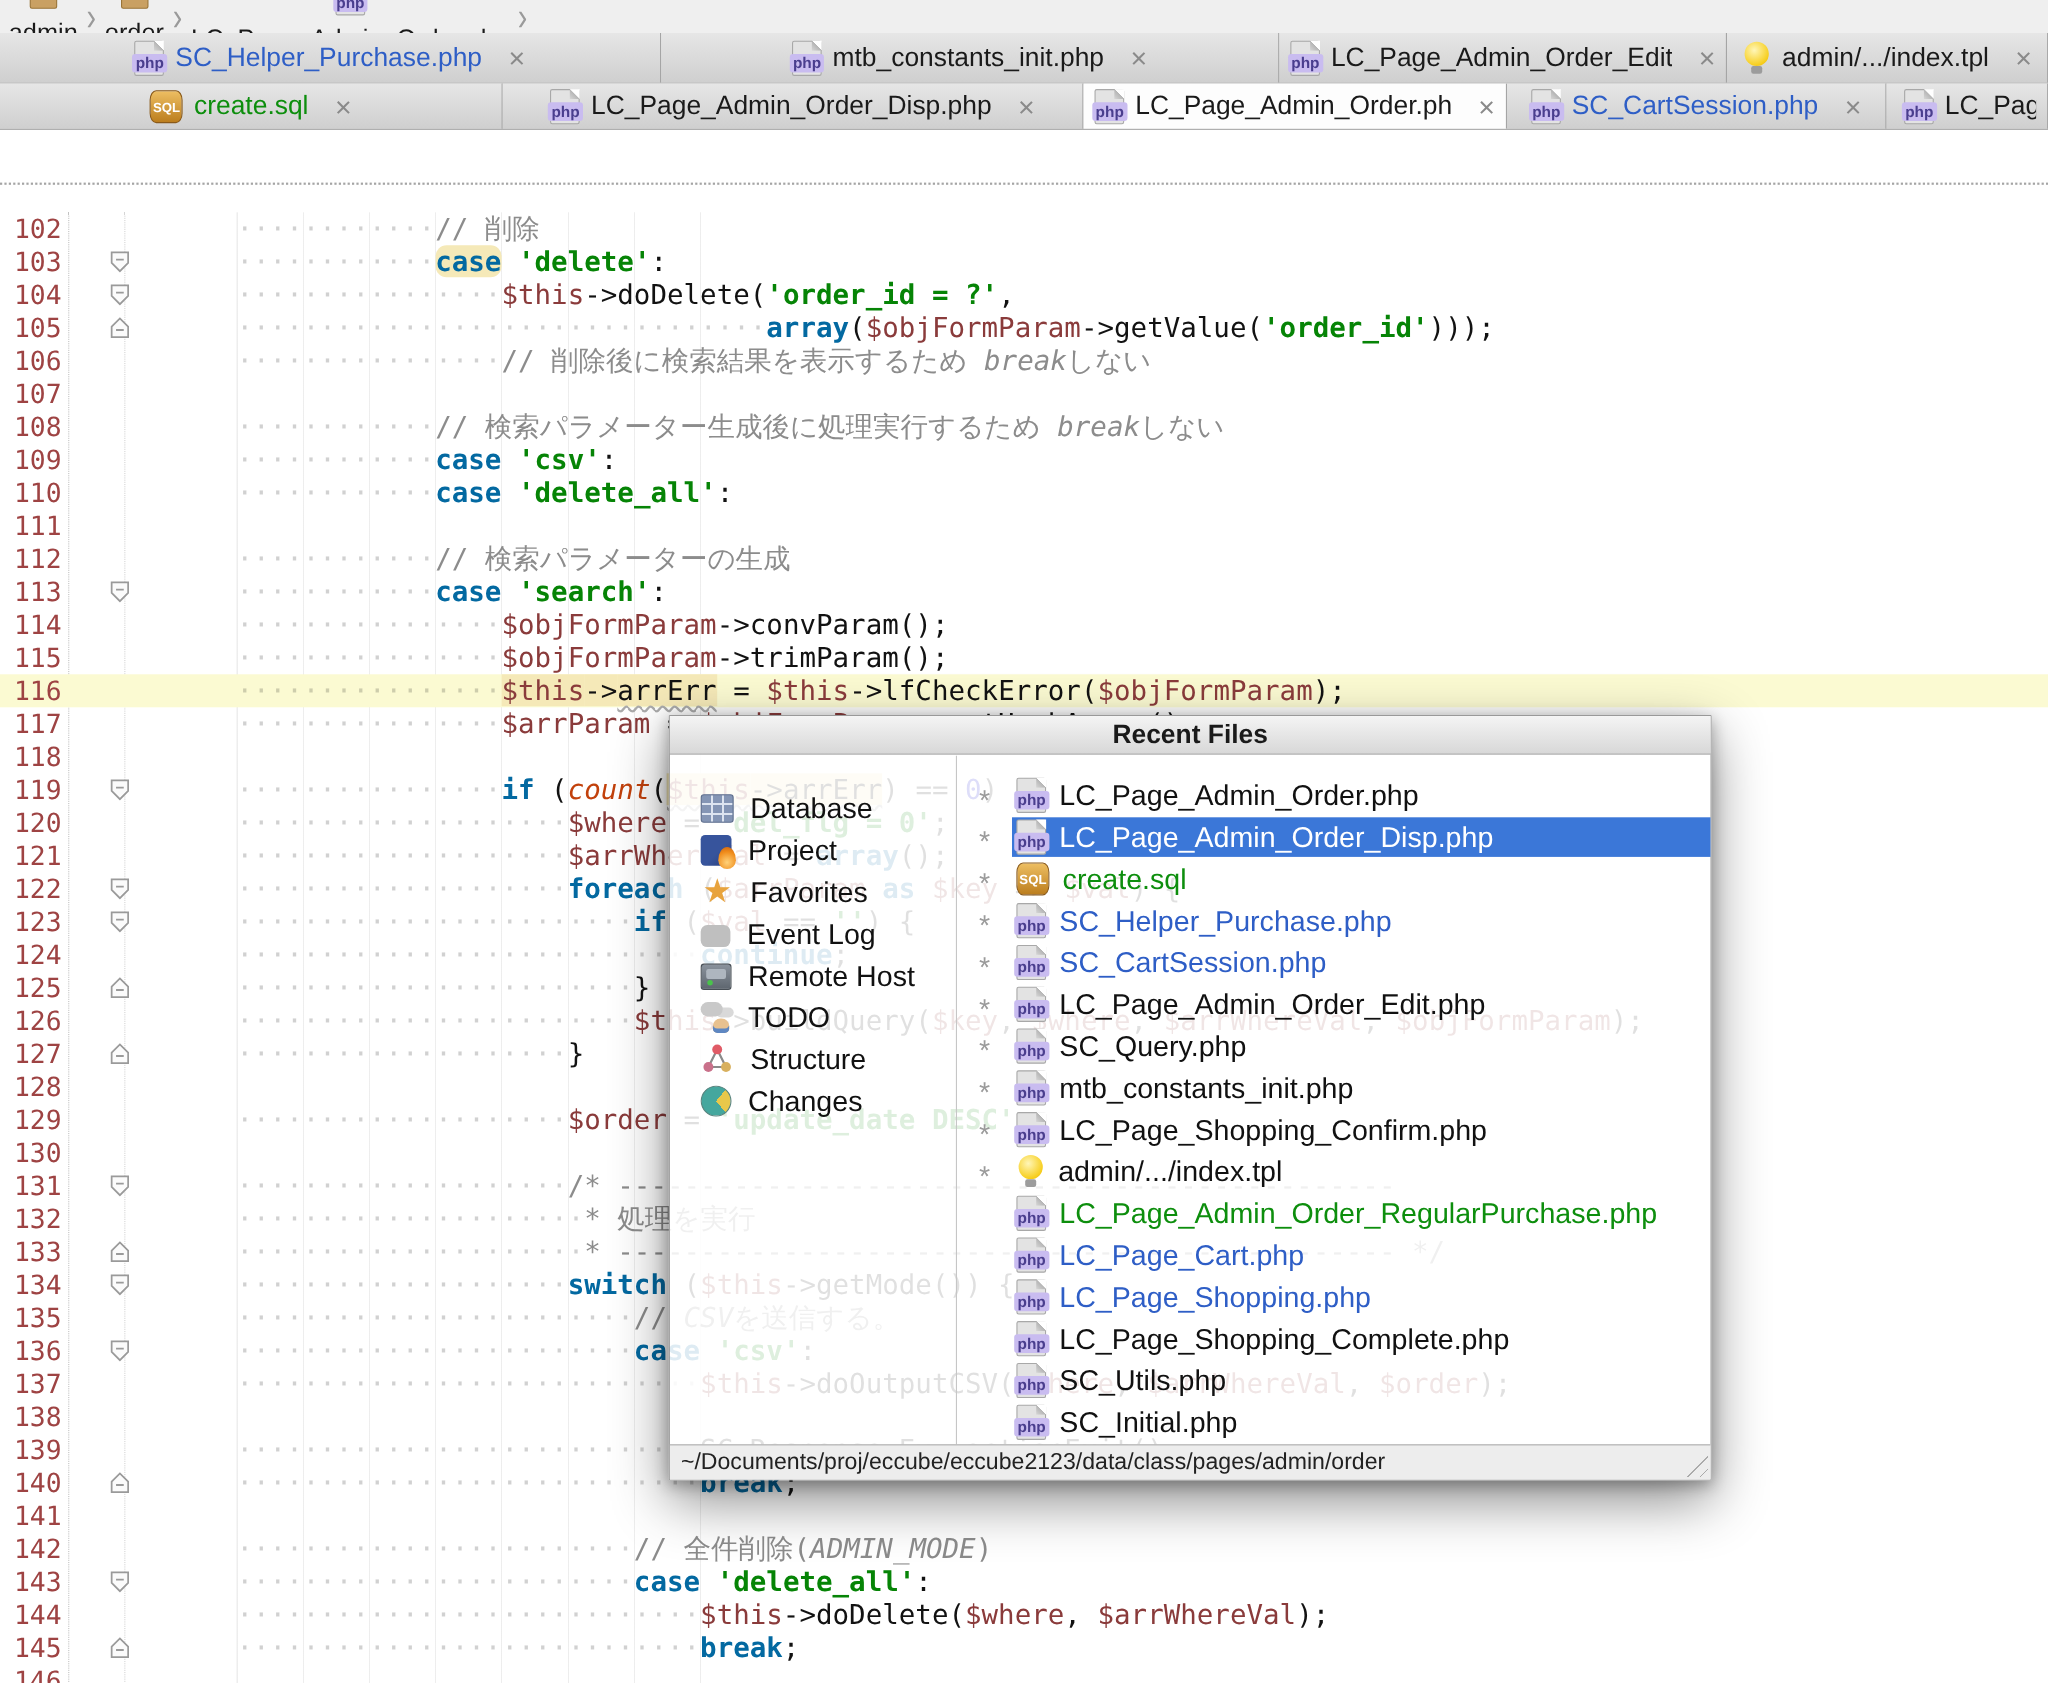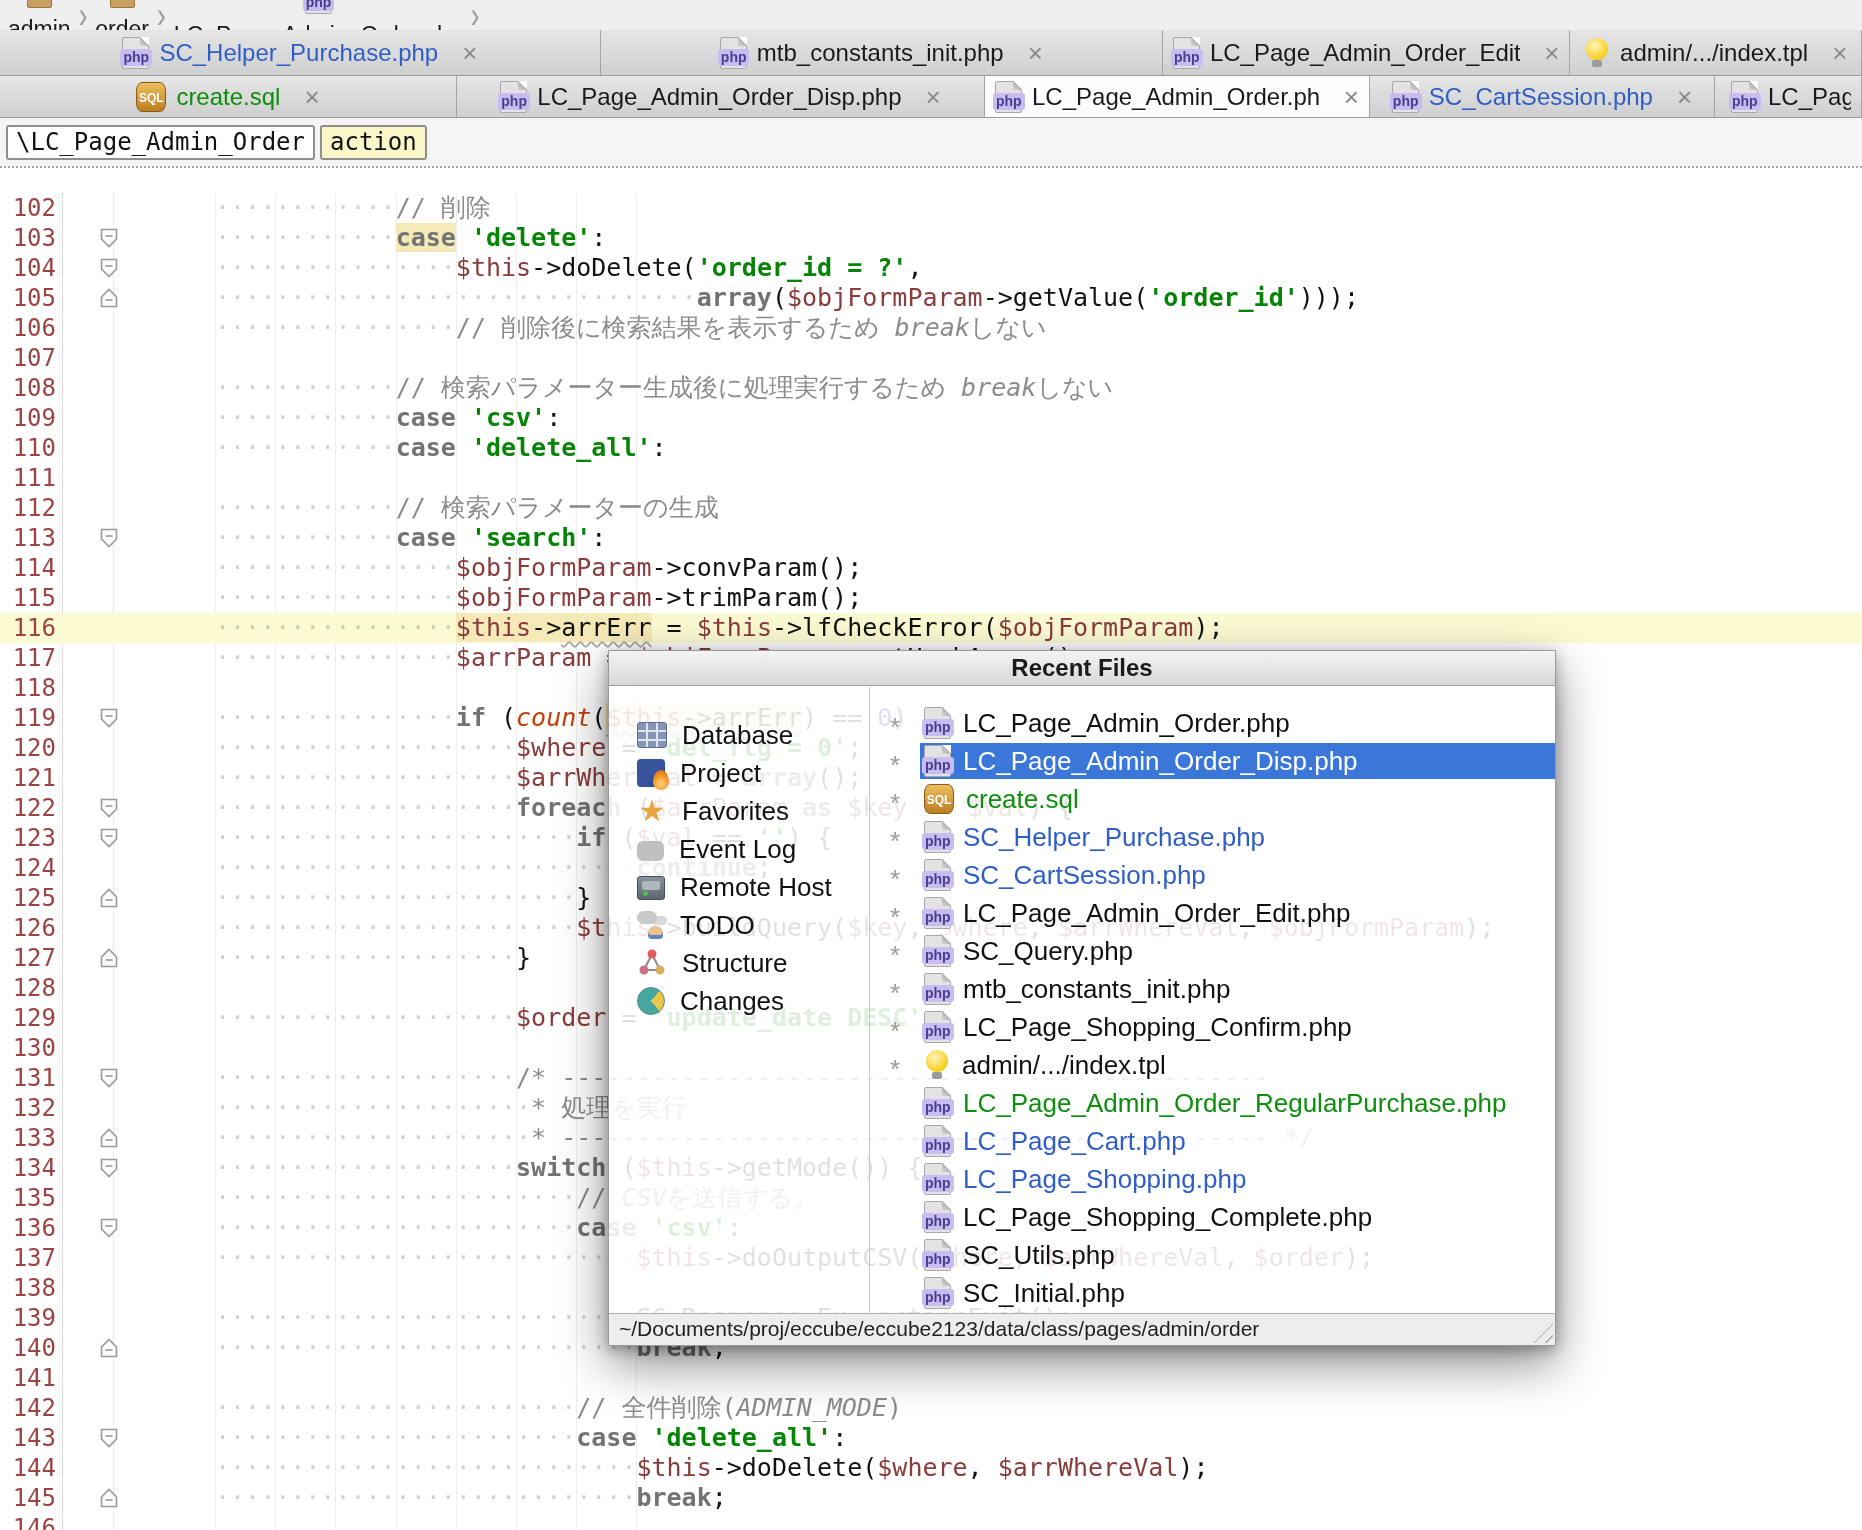--- a/index.html
+++ b/index.html
@@ -46,21 +46,21 @@
   .gl .num{position:absolute;left:0;width:56px;text-align:right;
            font-family:"DejaVu Sans Mono",monospace;font-size:24px;line-height:30px;color:#9E4343;}
   .gl .fold{position:absolute;left:100px;top:5px;}
   .gl.cur{background:#FBFAD2;padding-left:40px;}
   .code{position:absolute;left:140px;top:25px;right:0;margin:0;
         font-family:"DejaVu Sans Mono",monospace;font-size:25px;line-height:30px;}
   .code .guides{position:absolute;left:75px;top:0;height:1400px;width:440px;
         background:repeating-linear-gradient(to right,rgba(110,110,110,0.12) 0 1px,transparent 1px 60.2px);}
   .cl{position:relative;height:30px;white-space:pre;padding-left:75px;}
   .cl.cur{background:#FBFAD2;}
-  .k{color:#737373;font-weight:bold;}
+  .k{color:#0369a1;font-weight:bold;border-radius:10px;}
   .s{color:#068406;font-weight:bold;}
   .v{color:#8A3B3B;}
   .p{color:#121212;}
   .n{color:#0000CC;}
   .c{color:#8C8C8C;}
   .ci{color:#8C8C8C;font-style:italic;}
   .fi{color:#c2410c;font-style:italic;}
   .ws{color:rgba(0,0,0,0.18);}
   .hl{background:#F5E9B8;}
   .wavy{text-decoration-line:underline;text-decoration-style:wavy;
@@ -213,24 +213,20 @@
         <span class="tclose">×</span>
       </div>
       <div class="tab black fill">
         <span class="ic ic-page">
           <i class="badge">php</i>
         </span>
         <span class="tlabel">LC_Page_Shopping.php</span>
       </div>
     </div>
 
-  <div class="navbar">
-      <span class="chip">\LC_Page_Admin_Order</span>
-      <span class="chip yellow">action</span>
-    </div>
 
   <div class="editor">
     <div class="edscroll">
       <div class="gutter">
         <div class="gutsep" style="left:62px"></div>
         <div class="gutsep" style="left:113px;border-left-color:#D5D5D5"></div>
       <div class="gl">
             <span class="num">102</span>
           </div>
           <div class="gl">

